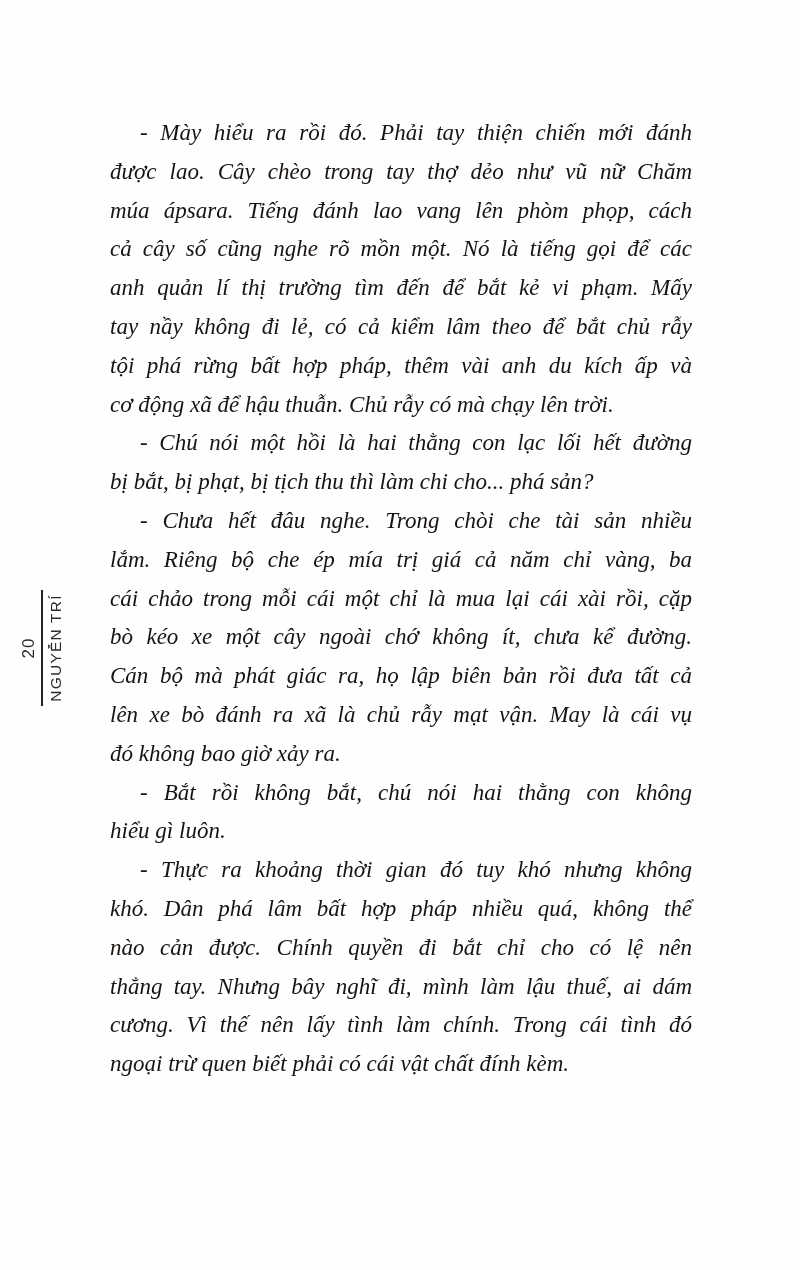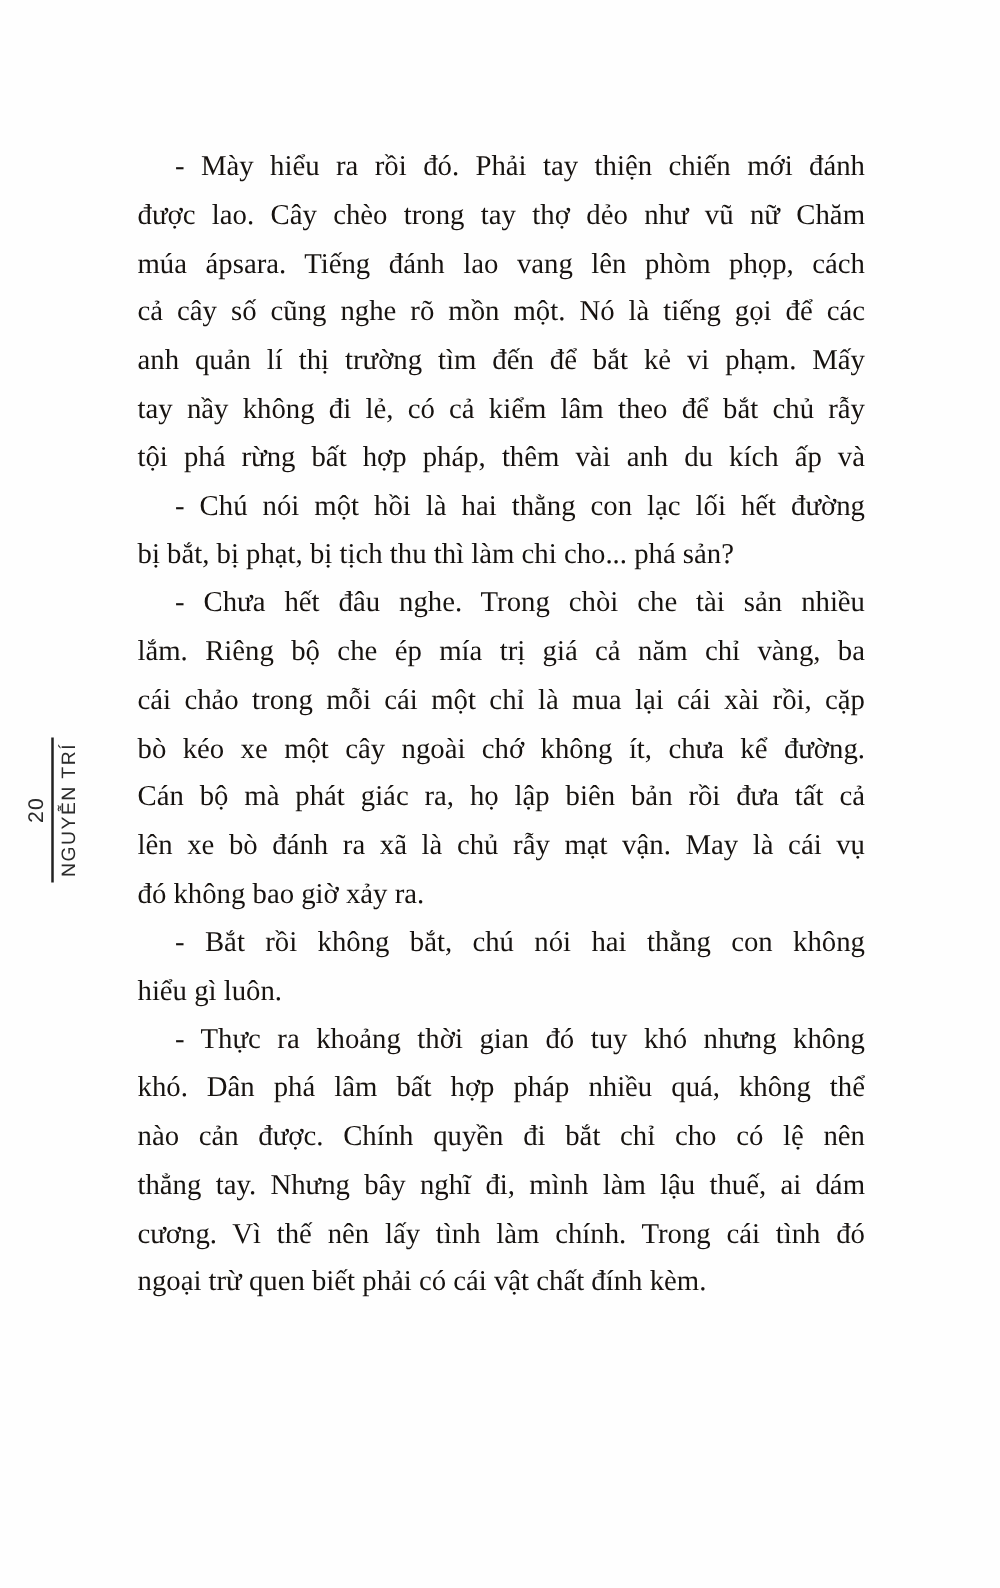--- a/index.html
+++ b/index.html
@@ -62,20 +62,21 @@
     width: 582px;
     color: #171310;
     font-size: 23px;
     line-height: 38.8px;
   }
   .para { margin: 0; }
   .line {
     white-space: nowrap;
     text-align: justify;
     text-align-last: justify;
+    font-style: italic;
   }
   .line.first { text-indent: 30px; }
   .line.last  { text-align-last: left; }
 </style>
 </head>
 <body>
 
 <div class="page">
 
   <div class="margin-label">
@@ -86,20 +87,21 @@
 
   <div class="text-block">
     <div class="para">
         <div class="line first">- Mày hiểu ra rồi đó. Phải tay thiện chiến mới đánh</div>
         <div class="line">được lao. Cây chèo trong tay thợ dẻo như vũ nữ Chăm</div>
         <div class="line">múa ápsara. Tiếng đánh lao vang lên phòm phọp, cách</div>
         <div class="line">cả cây số cũng nghe rõ mồn một. Nó là tiếng gọi để các</div>
         <div class="line">anh quản lí thị trường tìm đến để bắt kẻ vi phạm. Mấy</div>
         <div class="line">tay nầy không đi lẻ, có cả kiểm lâm theo để bắt chủ rẫy</div>
         <div class="line">tội phá rừng bất hợp pháp, thêm vài anh du kích ấp và</div>
+        <div class="line last">cơ động xã để hậu thuẫn. Chủ rẫy có mà chạy lên trời.</div>
       </div>
     <div class="para">
         <div class="line first">- Chú nói một hồi là hai thằng con lạc lối hết đường</div>
         <div class="line last">bị bắt, bị phạt, bị tịch thu thì làm chi cho... phá sản?</div>
       </div>
     <div class="para">
         <div class="line first">- Chưa hết đâu nghe. Trong chòi che tài sản nhiều</div>
         <div class="line">lắm. Riêng bộ che ép mía trị giá cả năm chỉ vàng, ba</div>
         <div class="line">cái chảo trong mỗi cái một chỉ là mua lại cái xài rồi, cặp</div>
         <div class="line">bò kéo xe một cây ngoài chớ không ít, chưa kể đường.</div>

